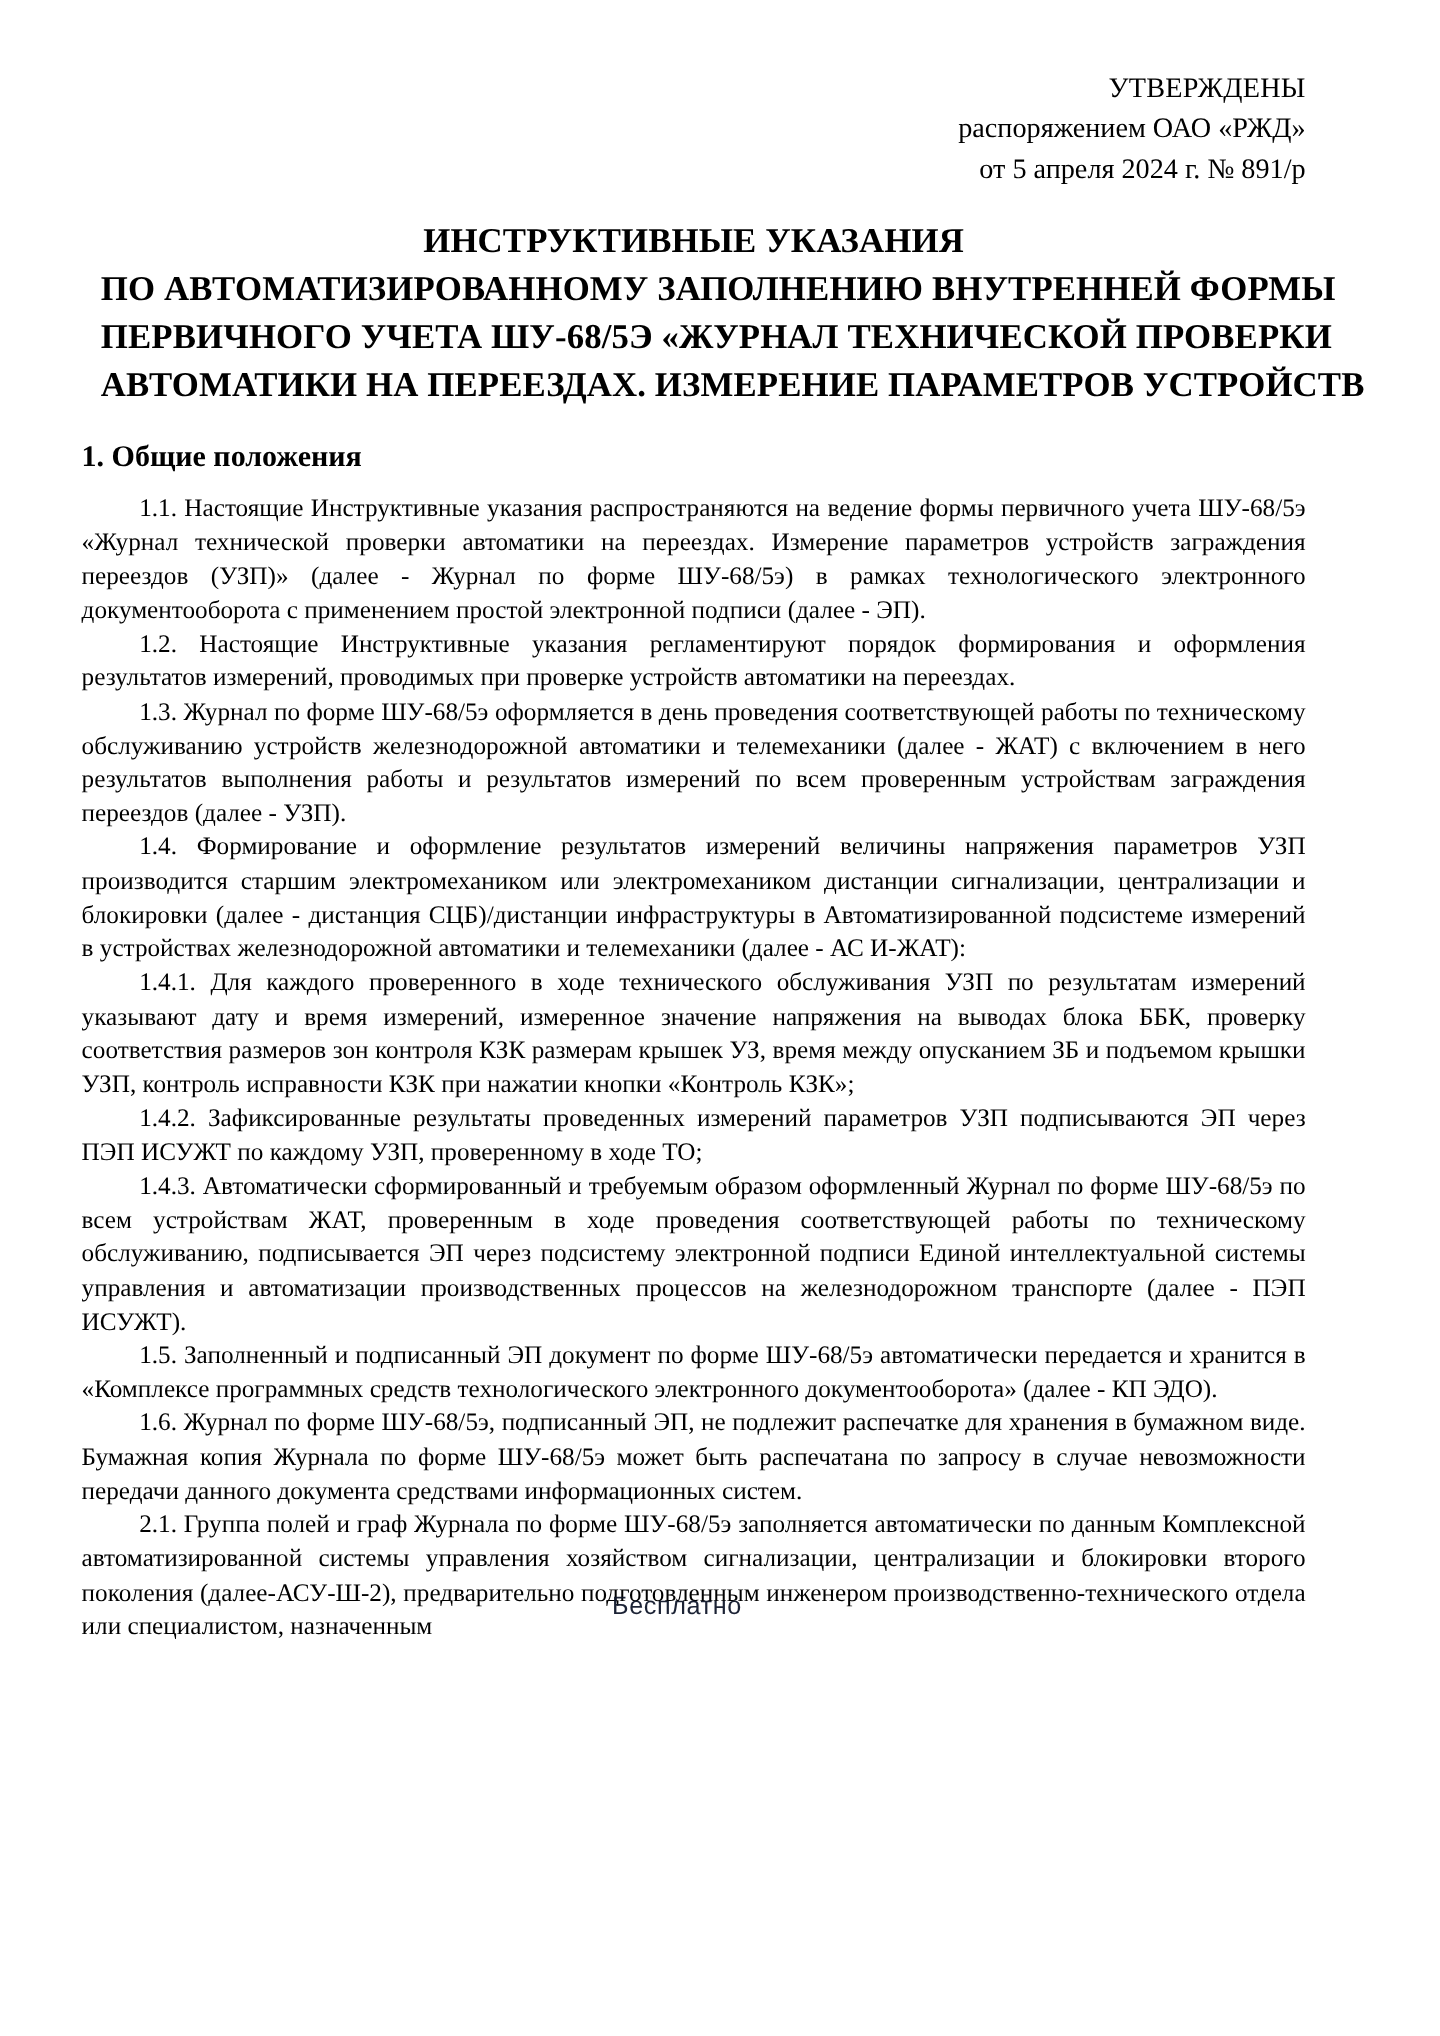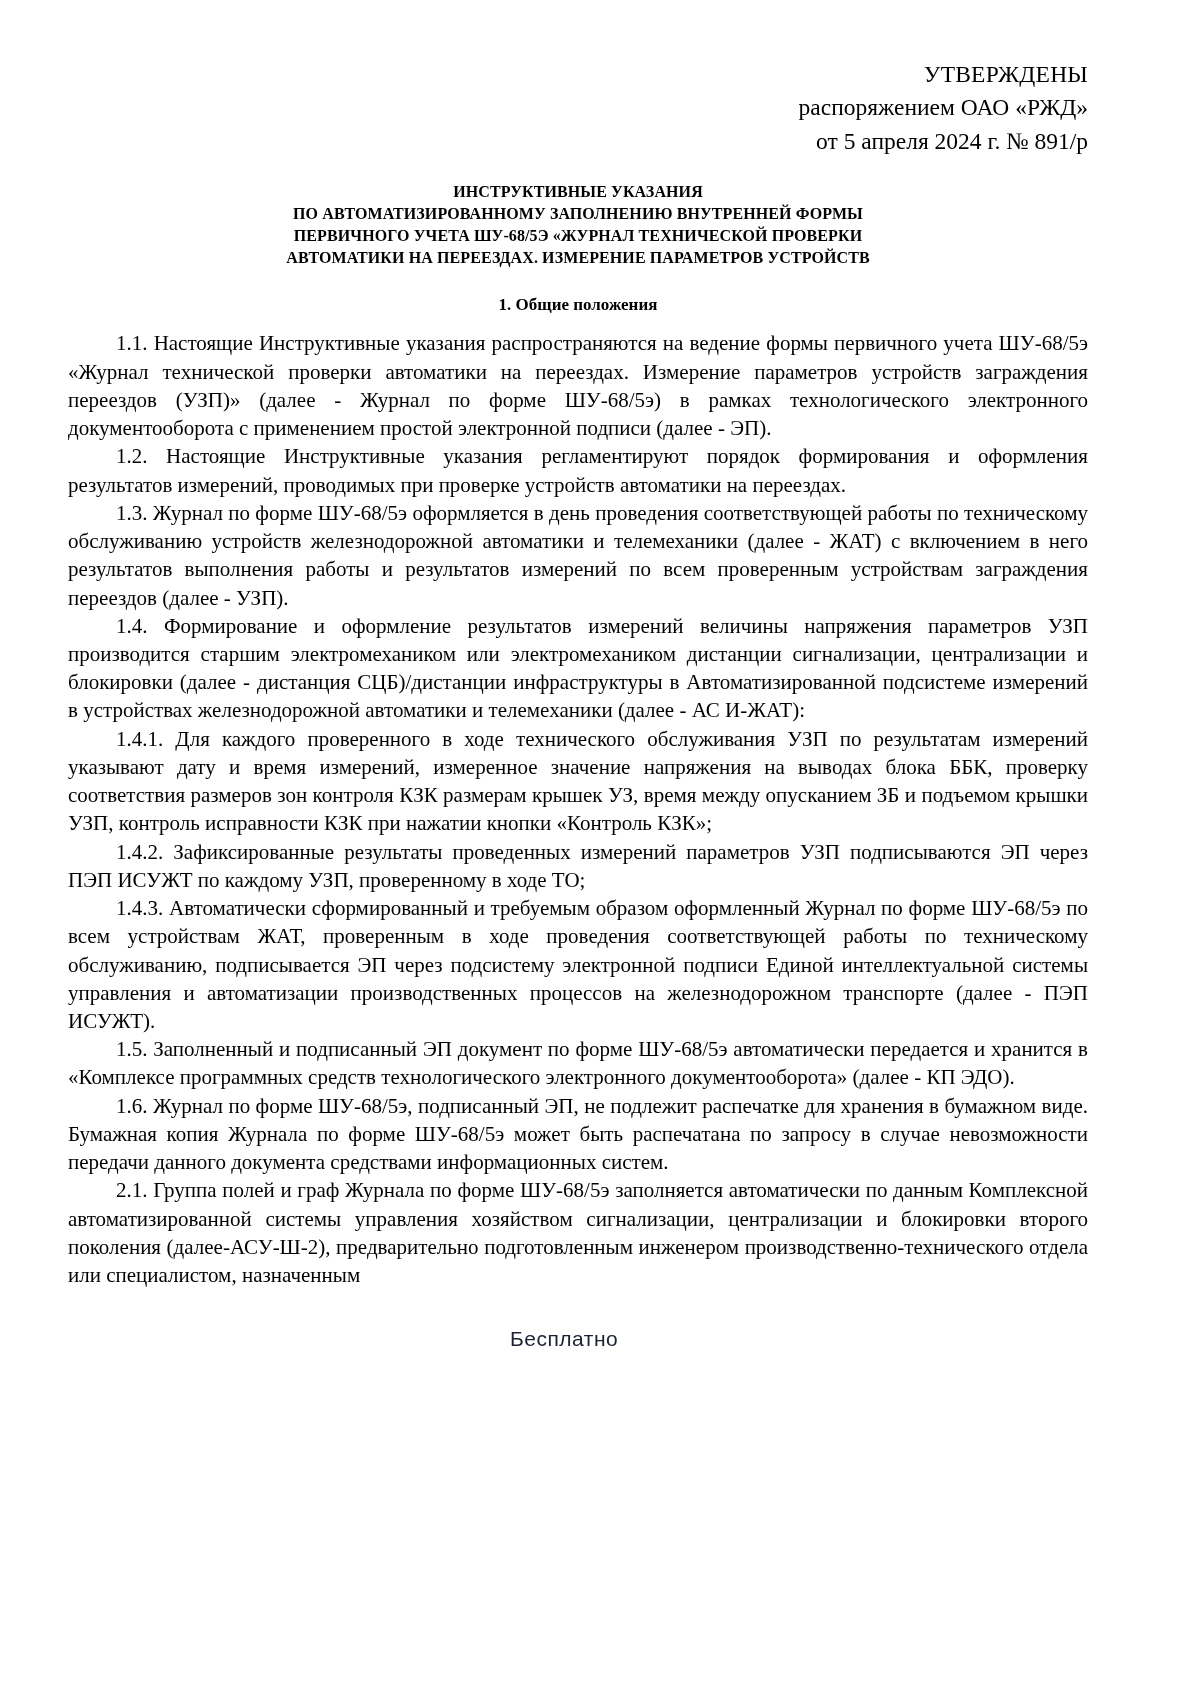--- a/index.html
+++ b/index.html
@@ -31,33 +31,33 @@
     margin-bottom: 18px;
   }
   .approval .line1 {
     letter-spacing: 0.2px;
   }
 
   
   .doc-title {
     text-align: center;
     font-weight: bold;
-    font-size: 16px;
+    font-size: 29px;
     line-height: 1.38;
     letter-spacing: 0.1px;
     margin: 23px 0 0 0;
     padding: 0 16px;
   }
   .doc-title div { white-space: nowrap; }
 
   
   .section-heading {
-    text-align: center;
+    text-align: left;
     font-weight: bold;
-    font-size: 17px;
+    font-size: 25px;
     margin-top: 26px;
     margin-bottom: 10px;
   }
   .section-heading.second {
     margin-top: 32px;
     margin-bottom: 22px;
   }
 
   
   .para {

